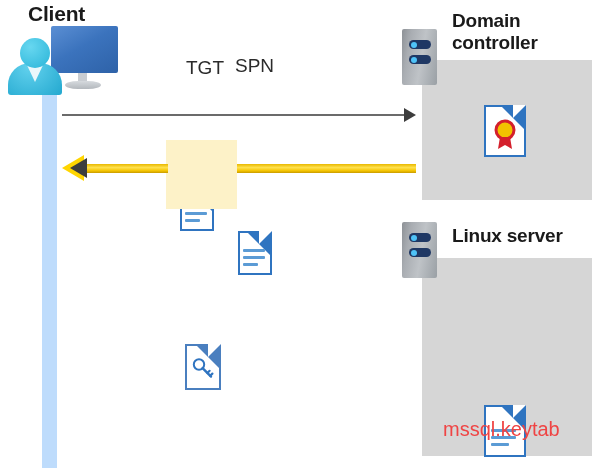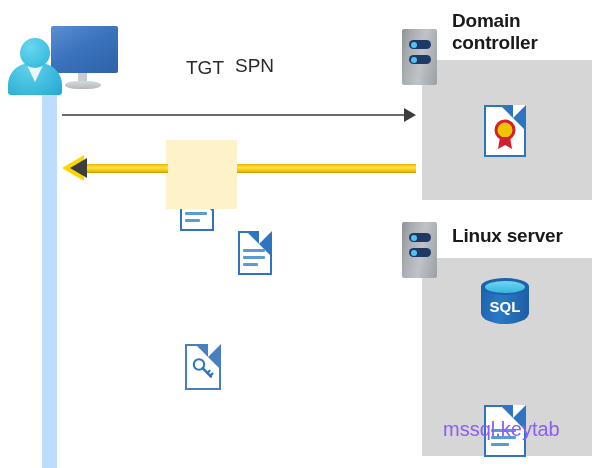--- a/index.html
+++ b/index.html
@@ -60,21 +60,21 @@
               border-left:13px solid #ffffff;border-bottom:13px solid transparent;}
   .doc .ln{position:absolute;left:16%;height:3px;background:#5b9bd5;border-radius:1px;}
 
   #doc-tgt{left:180px;top:83px;width:34px;height:44px;}
   #doc-spn{left:238px;top:83px;width:34px;height:44px;}
   #doc-keytab{left:484px;top:353px;width:42px;height:52px;}
 
   .lbl{position:absolute;font-size:19px;color:#2b2b2b;}
   #lbl-tgt{left:186px;top:57px;}
   #lbl-spn{left:235px;top:55px;}
-  #lbl-keytab{left:443px;top:418px;font-size:20px;color:#8b5cf6;}
+  #lbl-keytab{left:443px;top:418px;font-size:20px;color:#ef4444;}
 
   
   #ticket-highlight{left:166px;top:140px;width:71px;height:69px;background:#fdf2c8;}
   #doc-ticket{left:185px;top:152px;width:36px;height:46px;}
   #doc-ticket .page{border-color:#4a7fbf;}
   #doc-ticket .fold{border-top-color:#4a7fbf;border-right-color:#4a7fbf;}
 
   
   .keyglyph{position:absolute;left:6px;top:12px;width:24px;height:24px;}
 
@@ -110,20 +110,21 @@
                 border-top:10px solid transparent;border-bottom:10px solid transparent;
                 border-right:17px solid #3d3d3d;}
 </style>
 </head>
 <body>
 
 <div class="stage">
 
   <div class="abs" id="client-lifeline"></div>
 
+  <div class="abs title" id="client-title">Client</div>
 
   <div class="abs" id="client-icon">
     <div class="mon-screen"></div>
     <div class="mon-neck"></div>
     <div class="mon-base"></div>
     <div class="p-body"></div>
     <div class="p-collar"></div>
     <div class="p-head"></div>
   </div>
 
@@ -152,26 +153,20 @@
   <div class="abs title" id="linux-title">Linux server</div>
   <div class="abs tower" id="linux-tower">
     <div class="bar b1">
         <i></i>
       </div>
     <div class="bar b2">
         <i></i>
       </div>
   </div>
 
-  <div class="abs" id="sql-icon">
-    <div class="db-body"></div>
-    <div class="db-top"></div>
-    <div class="db-top-in"></div>
-    <div class="db-text">SQL</div>
-  </div>
 
   <div class="abs doc" id="doc-keytab">
     <div class="page"></div>
     <div class="fold"></div>
       <div class="fold2"></div>
     <div class="ln" style="top:46%;width:60%;"></div>
     <div class="ln" style="top:60%;width:60%;"></div>
     <div class="ln" style="top:74%;width:44%;"></div>
   </div>
   <div class="lbl" id="lbl-keytab">mssql.keytab</div>

